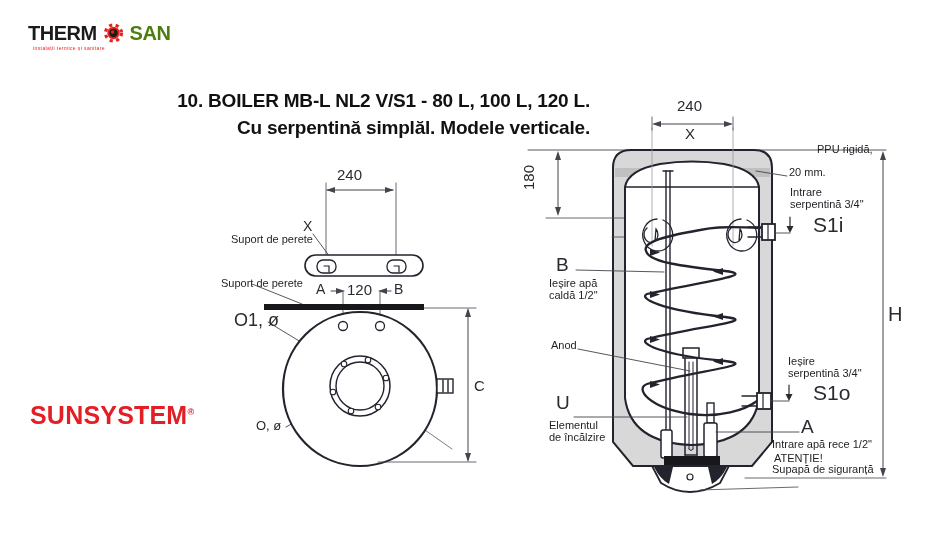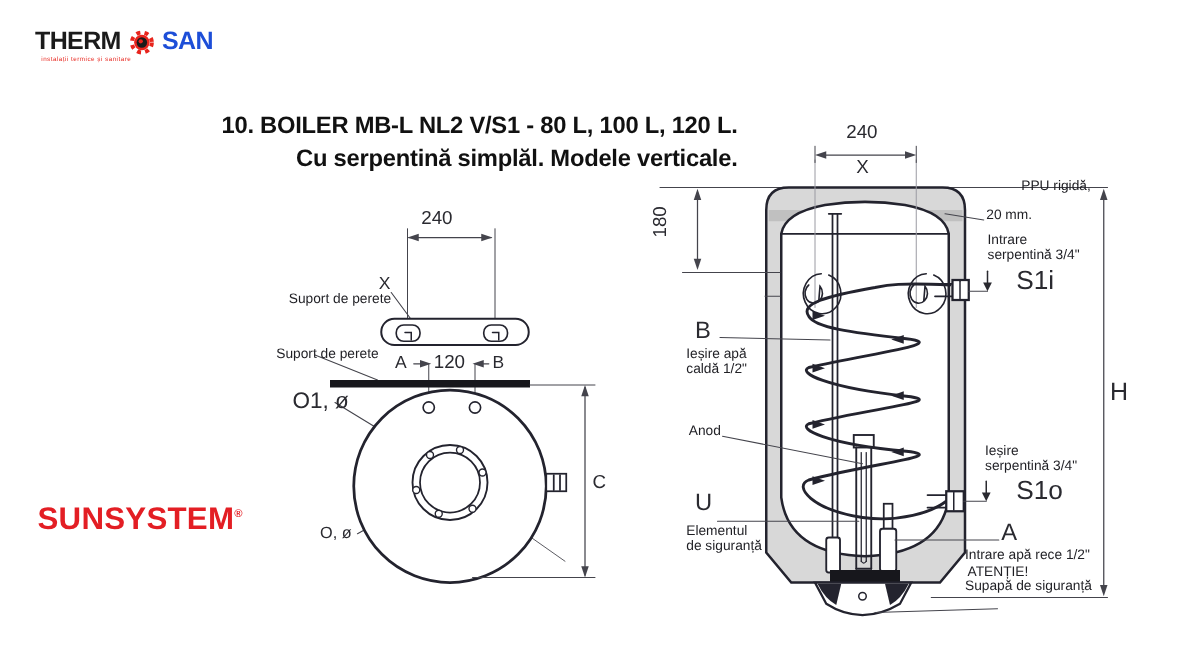--- a/index.html
+++ b/index.html
@@ -6,23 +6,23 @@
   body{
     width:948px;height:533px;position:relative;background:#ffffff;
     font-family:"Liberation Sans", sans-serif;overflow:hidden;color:#1a1a1a;
   }
   .abs{position:absolute;white-space:nowrap;}
   .lbl{font-size:11px;color:#1f1f24;line-height:1.1;}
   .dim{font-size:15px;color:#2a2a30;}
   .big{font-size:19px;color:#2a2a30;}
   .code{font-size:21px;color:#2a2a30;margin-left:12px;}
   .title-line{font-weight:bold;font-size:19px;color:#111;text-align:right;width:445px;letter-spacing:-0.2px;}
-  .thermosan{display:flex;align-items:center;gap:6px;}
+  .thermosan{display:flex;gap:6px;}
   .thermo-black{font-size:20px;font-weight:800;color:#1b1b1b;letter-spacing:-0.5px;}
-  .thermo-red{font-size:20px;font-weight:800;color:#1d4ed8;letter-spacing:-0.5px;}
+  .thermo-red{font-size:20px;font-weight:800;color:#4d7c0f;letter-spacing:-0.5px;}
   .thermo-tag{font-size:5px;color:#e8251d;letter-spacing:0.4px;}
   .sunsystem{font-size:25px;font-weight:800;color:#e31e24;letter-spacing:0.2px;}
   .sunsystem sup{font-size:9px;}
   svg{position:absolute;left:0;top:0;}
   .rot180{transform:rotate(-90deg);transform-origin:center;width:44px;text-align:center;}
 </style>
 </head>
 <body>
 
 <svg width="948" height="533" viewBox="0 0 948 533">
@@ -275,20 +275,20 @@
 <div class="abs lbl" style="left:549px;top:289px;">caldă  1/2"</div>
 
 <div class="abs lbl" style="left:551px;top:339px;">Anod</div>
 
 <div class="abs lbl" style="left:788px;top:355px;">Ieșire</div>
 <div class="abs lbl" style="left:788px;top:367px;">serpentină 3/4"</div>
 <div class="abs code" style="left:801px;top:381px;">S1o</div>
 
 <div class="abs big" style="left:556px;top:392px;">U</div>
 <div class="abs lbl" style="left:549px;top:419px;">Elementul</div>
-<div class="abs lbl" style="left:549px;top:431px;">de siguranță</div>
+<div class="abs lbl" style="left:549px;top:431px;">de încălzire</div>
 
 <div class="abs big" style="left:801px;top:416px;">A</div>
 <div class="abs lbl" style="left:772px;top:438px;">Intrare apă rece 1/2"</div>
 <div class="abs lbl" style="left:774px;top:452px;">ATENȚIE!</div>
 <div class="abs lbl" style="left:772px;top:463px;">Supapă de siguranță</div>
 
 <div class="abs big" style="left:888px;top:303px;font-size:20px;">H</div>
 
 </body></html>

